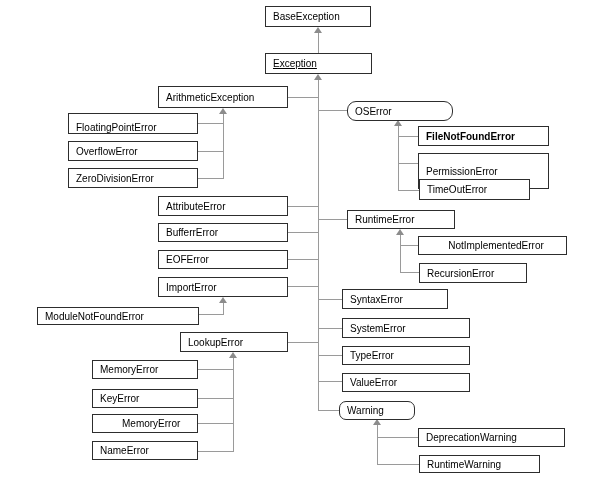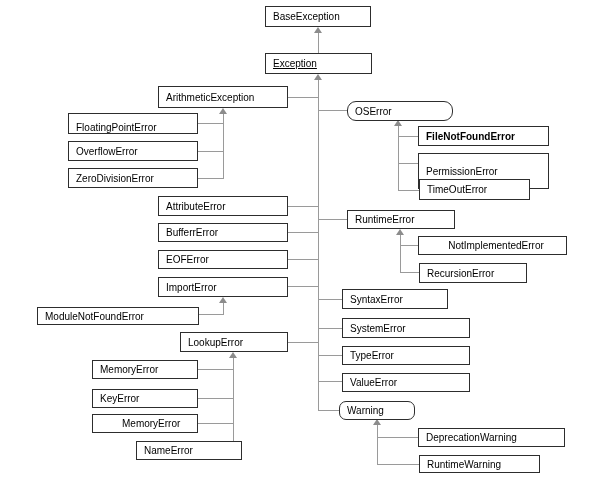--- a/index.html
+++ b/index.html
@@ -153,21 +153,21 @@
     </div>
   <div class="node" style="left:92px;  top:360px; width:106px; height:19px;">
       <span>MemoryError</span>
     </div>
   <div class="node" style="left:92px;  top:389px; width:106px; height:19px;">
       <span>KeyError</span>
     </div>
   <div class="node" style="left:92px;  top:414px; width:106px; height:19px;padding-left:29px;">
       <span>MemoryError</span>
     </div>
-  <div class="node" style="left:92px;  top:441px; width:106px; height:19px;margin-left:44px;">
+  <div class="node" style="left:92px;  top:441px; width:106px; height:19px;">
       <span>NameError</span>
     </div>
   <div class="node" style="left:342px; top:289px; width:106px; height:20px;">
       <span>SyntaxError</span>
     </div>
   <div class="node" style="left:342px; top:318px; width:128px; height:20px;">
       <span>SystemError</span>
     </div>
   <div class="node" style="left:342px; top:346px; width:128px; height:19px;">
       <span>TypeError</span>

